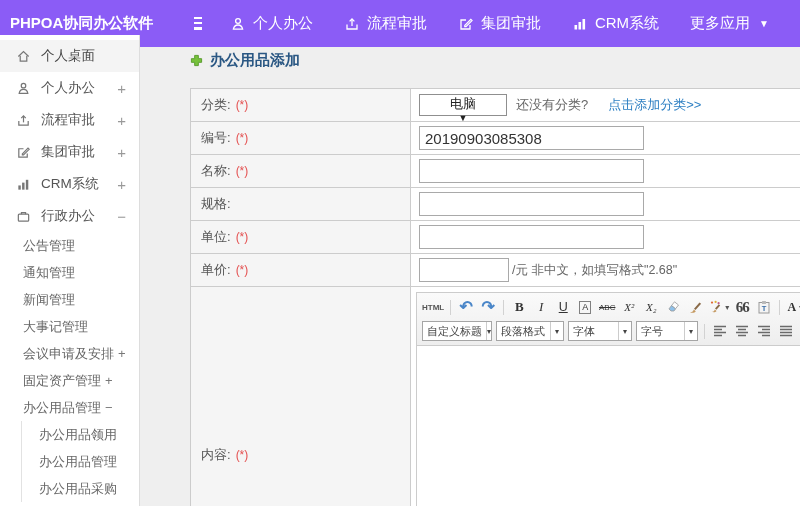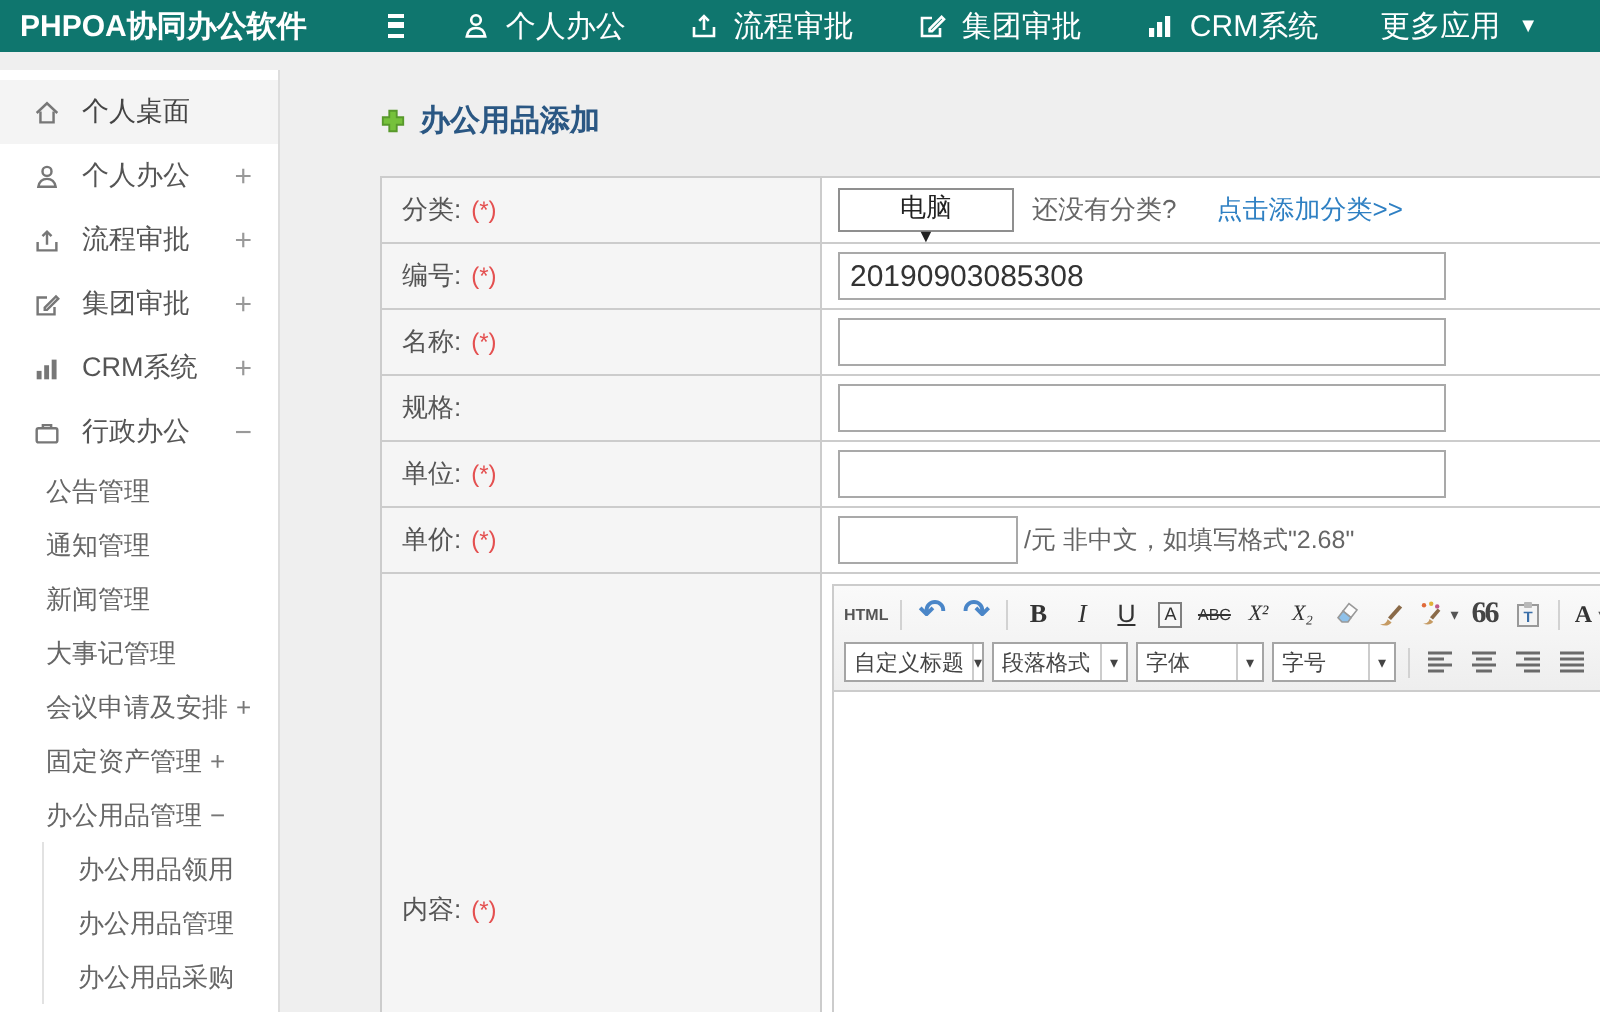--- a/index.html
+++ b/index.html
@@ -1,21 +1,21 @@
 <!DOCTYPE html>
 <html><head>
 <meta charset="utf-8">
 <style>
   * { box-sizing: border-box; }
   html,body { margin:0; padding:0; background:#fff; }
   body { font-family:"Liberation Sans", sans-serif; }
   .screen { position:relative; width:800px; height:506px; overflow:hidden; background:#efefef; }
 
   
-  .topbar { position:absolute; top:0; left:0; right:0; height:26px; background:#0f766e; display:flex; align-items:center; color:#fff; }
+  .topbar { position:absolute; top:0; left:0; right:0; height:47px; background:#8b5cf6; display:flex; align-items:center; color:#fff; }
   .brand { width:150px; padding-left:10px; font-size:15px; font-weight:bold; white-space:nowrap; }
   .hamb { margin-left:44px; width:18px; height:13px; border-top:2.5px solid #fff; position:relative; cursor:pointer; }
   .hamb::before, .hamb::after { content:""; position:absolute; left:0; width:100%; height:2.5px; background:#fff; }
   .hamb::before { top:2.8px; } .hamb::after { top:8.2px; }
   .topnav { display:flex; align-items:center; margin-left:28px; }
   .nav-item { display:flex; align-items:center; margin-right:31px; font-size:15px; cursor:pointer; white-space:nowrap; }
   .nav-item svg { margin-right:7px; }
   .nav-caret { font-size:10px; margin-left:9px; }
 
   
@@ -33,21 +33,21 @@
   .main { position:absolute; left:140px; top:35px; right:0; bottom:0; overflow:hidden; }
   .page-title { display:flex; align-items:center; margin:16px 0 0 50px; font-size:15px; font-weight:bold; color:#2a5783; }
   .page-title svg { margin-right:7px; }
 
   .form-table { position:absolute; left:50px; top:53px; width:740px; border:1px solid #ccc; border-bottom:none; background:#fff; }
   .frow { display:flex; border-bottom:1px solid #ccc; min-height:33px; }
   .fl { width:220px; flex:none; background:#f5f5f5; border-right:1px solid #ccc; display:flex; align-items:center; padding:0 10px; font-size:13px; color:#555; }
   .fv { flex:1; display:flex; align-items:center; padding:4px 8px; font-size:13px; color:#555; background:#fff; }
   .fv.top { align-items:flex-start; padding:5px; }
   .req { color:#e45050; margin-left:5px; font-size:12px; }
-  .txt { width:304px; height:24px; border:1px solid #a9a9a9; font-size:15px; padding:1px 5px; font-family:inherit; color:#333; }
+  .txt { width:225px; height:24px; border:1px solid #a9a9a9; font-size:15px; padding:1px 5px; font-family:inherit; color:#333; }
   .txt.small { width:90px; }
   .fake-select { width:88px; height:22px; border:1px solid #8f8f8f; background:#fff; display:flex; align-items:center; justify-content:space-between; padding:0 5px; font-size:13px; color:#222; cursor:pointer;flex-direction:column; }
   .fs-caret { font-size:9px; color:#222; }
   .cat-hint { margin-left:9px; color:#666; }
   .cat-link { margin-left:20px; color:#2f80c3; cursor:pointer; }
   .price-hint { margin-left:3px; color:#666; font-size:12.5px; }
 
   
   .editor { width:560px; border:1px solid #ccc; background:#fff; }
   .etoolbar { background:linear-gradient(#fafafa,#eee); border-bottom:1px solid #ccc; padding:2px 3px; }

